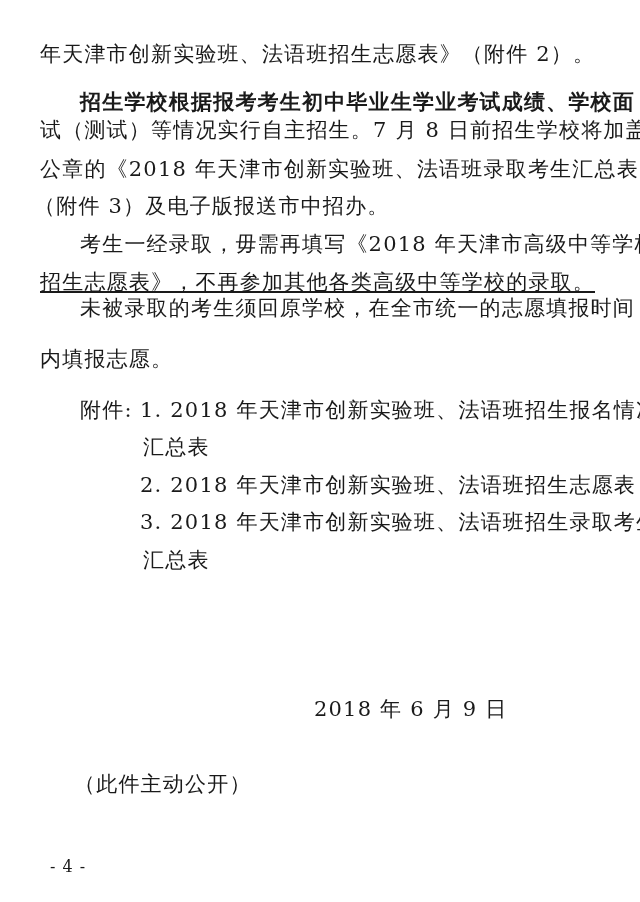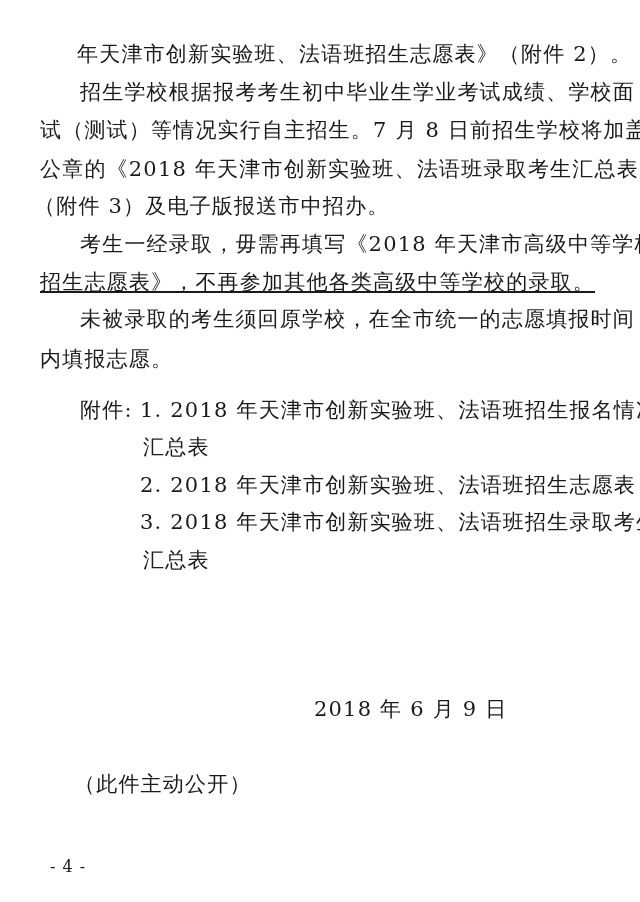--- a/index.html
+++ b/index.html
@@ -8,37 +8,37 @@
   .line { position: absolute; white-space: nowrap; font-size: 21px; line-height: 28px;
           letter-spacing: 1.2px; }
   .page-num { position: absolute; font-size: 16px; line-height: 20px; letter-spacing: 1px; }
 </style>
 </head>
 <body>
 
 <div>
 
   <div>
-    <div class="line" style="left:40px; top:40px;margin-left:37px;">年天津市创新实验班、法语班招生志愿表》（附件 2）。</div>
+    <div class="line" style="left:40px; top:40px;">年天津市创新实验班、法语班招生志愿表》（附件 2）。</div>
   </div>
 
   <div>
-    <div class="line" style="left:80px; top:78px;">招生学校根据报考考生初中毕业生学业考试成绩、学校面</div>
+    <div class="line" style="left:80px; top:88px;font-weight:bold;">招生学校根据报考考生初中毕业生学业考试成绩、学校面</div>
     <div class="line" style="left:40px; top:116px;">试（测试）等情况实行自主招生。7 月 8 日前招生学校将加盖</div>
     <div class="line" style="left:40px; top:155px;">公章的《2018 年天津市创新实验班、法语班录取考生汇总表》</div>
     <div class="line" style="left:34px; top:192px;text-align:center;">（附件 3）及电子版报送市中招办。</div>
   </div>
 
   <div>
     <div class="line" style="left:80px; top:230px;">考生一经录取，毋需再填写《2018 年天津市高级中等学校</div>
     <div class="line" style="left:40px; top:268px;text-decoration:underline;">招生志愿表》，不再参加其他各类高级中等学校的录取。</div>
   </div>
 
   <div>
-    <div class="line" style="left:80px; top:305px;">未被录取的考生须回原学校，在全市统一的志愿填报时间</div>
+    <div class="line" style="left:80px; top:294px;">未被录取的考生须回原学校，在全市统一的志愿填报时间</div>
     <div class="line" style="left:40px; top:345px;text-align:center;">内填报志愿。</div>
   </div>
 
   <div>
     <div class="line" style="left:80px; top:396px;">附件:</div>
     <div class="line" style="left:140px; top:396px;">1. 2018 年天津市创新实验班、法语班招生报名情况</div>
     <div class="line" style="left:143px; top:433px;">汇总表</div>
     <div class="line" style="left:140px; top:471px;">2.  2018 年天津市创新实验班、法语班招生志愿表</div>
     <div class="line" style="left:140px; top:508px;">3. 2018 年天津市创新实验班、法语班招生录取考生</div>
     <div class="line" style="left:143px; top:546px;">汇总表</div>

